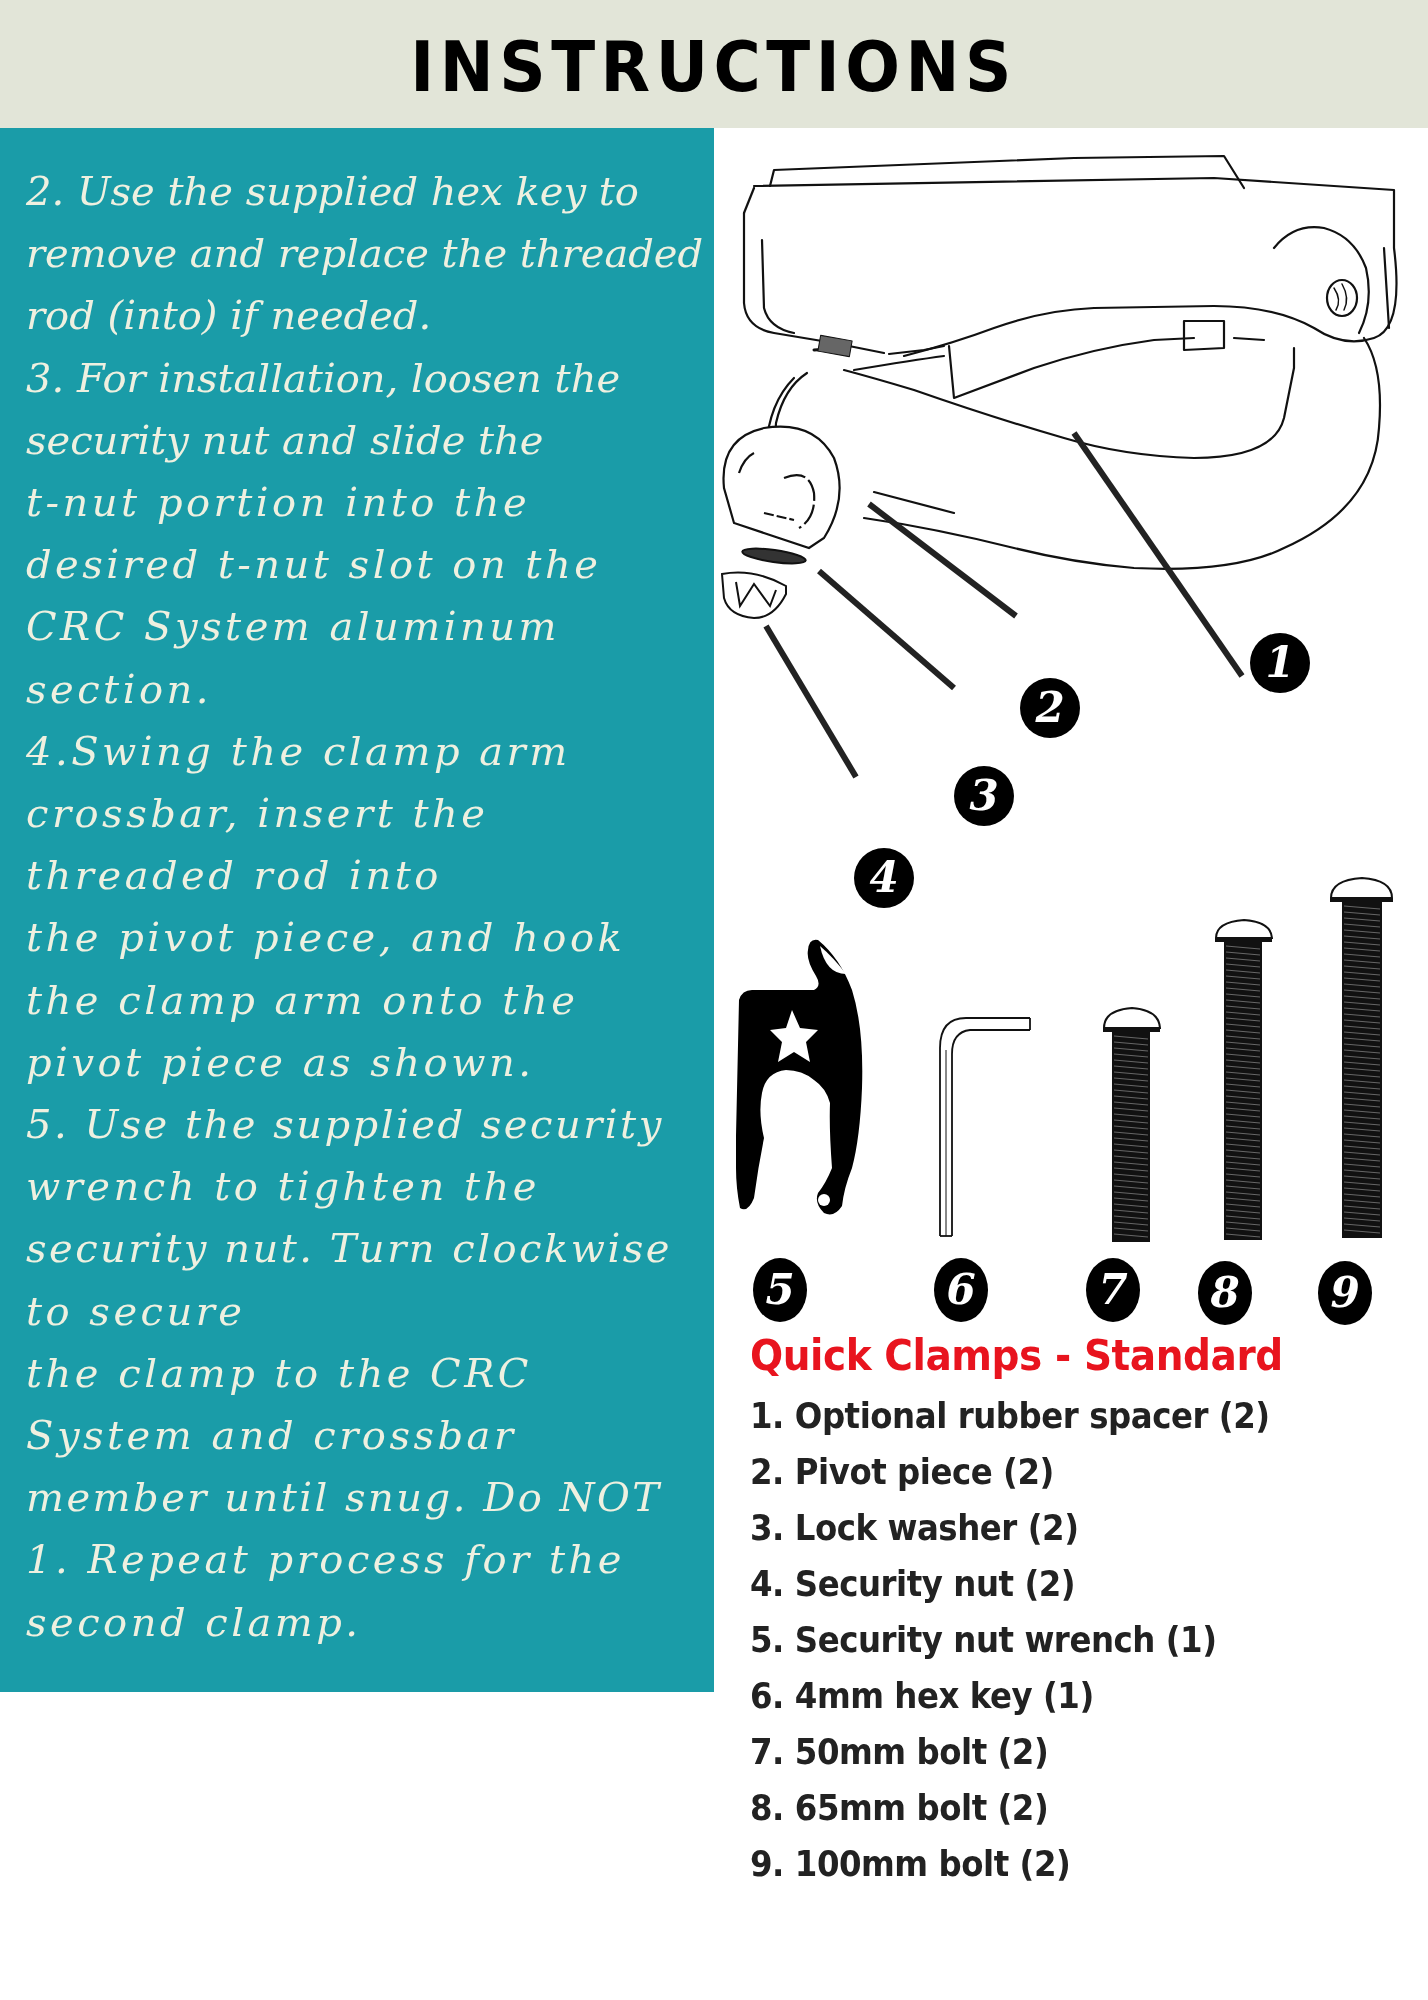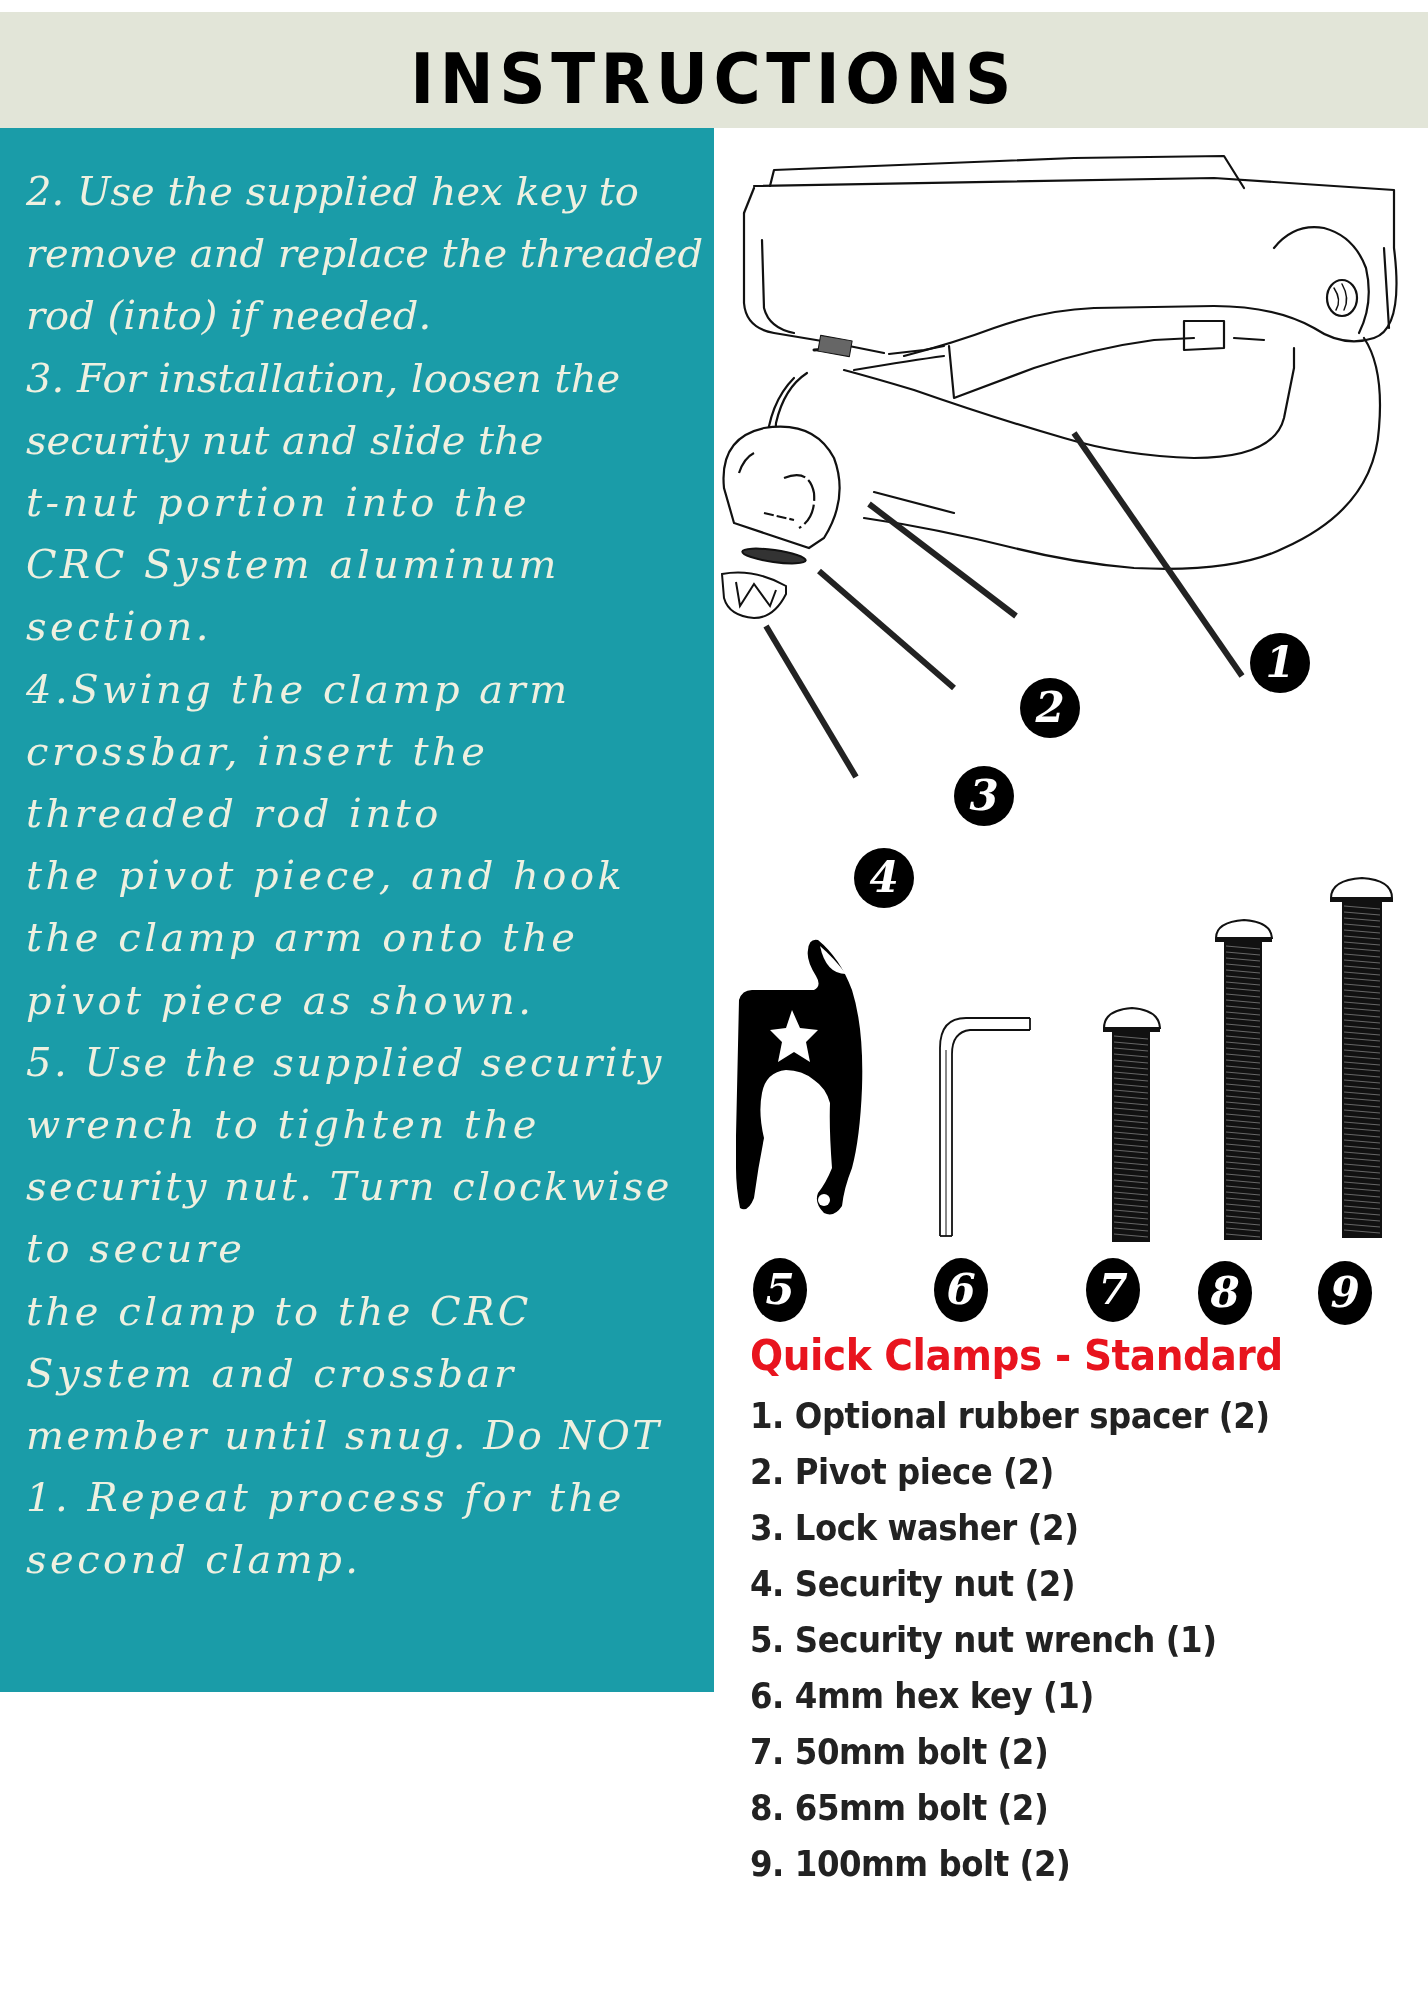--- a/index.html
+++ b/index.html
@@ -1,17 +1,17 @@
 <!DOCTYPE html>
 <html><head>
 <meta charset="utf-8">
 <style>
   html, body { margin:0; padding:0; }
   body { width:1428px; height:2000px; position:relative; overflow:hidden; background:#ffffff; font-family:"Liberation Sans", sans-serif; }
-  .header { position:absolute; left:0; top:0; width:1428px; height:128px; background:#e2e5d8; display:flex; align-items:center; justify-content:center;margin-top:12px; }
+  .header { position:absolute; left:0; top:0; width:1428px; height:128px; background:#e2e5d8; display:flex; align-items:center; justify-content:center; }
   .header h1 { margin:0; font-family:"DejaVu Sans", sans-serif; font-weight:bold; font-size:70px; letter-spacing:6px; color:#000; transform:scaleX(0.92); padding-top:6px; }
   .left { position:absolute; left:0; top:128px; width:714px; height:1564px; background:#1a9ca8; overflow:hidden; }
   .steps { position:absolute; left:26px; top:32px; width:690px; font-family:"DejaVu Serif", serif; font-style:italic; color:#eef0e0; font-size:40px; line-height:62.2px; }
   .steps .ln { display:block; white-space:nowrap; }
   .steps .t1 { letter-spacing:0px; }
   .steps .t2 { letter-spacing:2.5px; }
   .steps .t3 { letter-spacing:3.5px; }
   .barcode { position:absolute; left:113px; top:1754px; width:505px; height:213px; background:#fff; }
   .barcode svg { display:block; }
   .right { position:absolute; left:714px; top:128px; width:714px; height:1872px; background:#fff; }
@@ -30,20 +30,21 @@
 </div>
 
 <div class="left">
   <div class="steps" id="steps">
       <span class="ln t1">2. Use the supplied hex key to</span>
       <span class="ln t1">remove and replace the threaded</span>
       <span class="ln t1">rod (into) if needed.</span>
       <span class="ln t1">3. For installation, loosen the</span>
       <span class="ln t1">security nut and slide the</span>
       <span class="ln t3">t-nut portion into the</span>
+      <span class="ln t3">desired t-nut slot on the</span>
       <span class="ln t3">CRC System aluminum</span>
       <span class="ln t3">section.</span>
       <span class="ln t3">4.Swing the clamp arm</span>
       <span class="ln t3">crossbar, insert the</span>
       <span class="ln t3">threaded rod into</span>
       <span class="ln t3">the pivot piece, and hook</span>
       <span class="ln t3">the clamp arm onto the</span>
       <span class="ln t3">pivot piece as shown.</span>
       <span class="ln t2">5. Use the supplied security</span>
       <span class="ln t3">wrench to tighten the</span>

